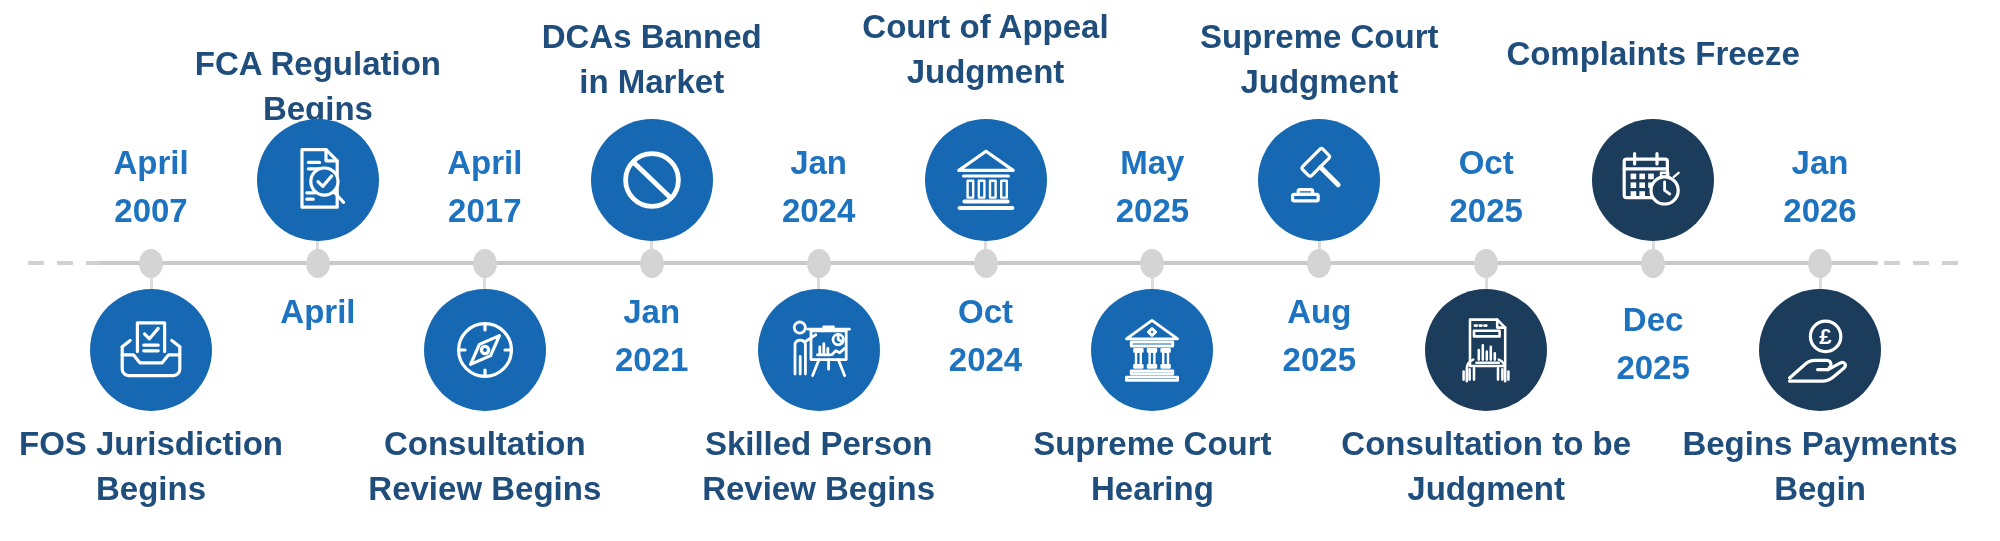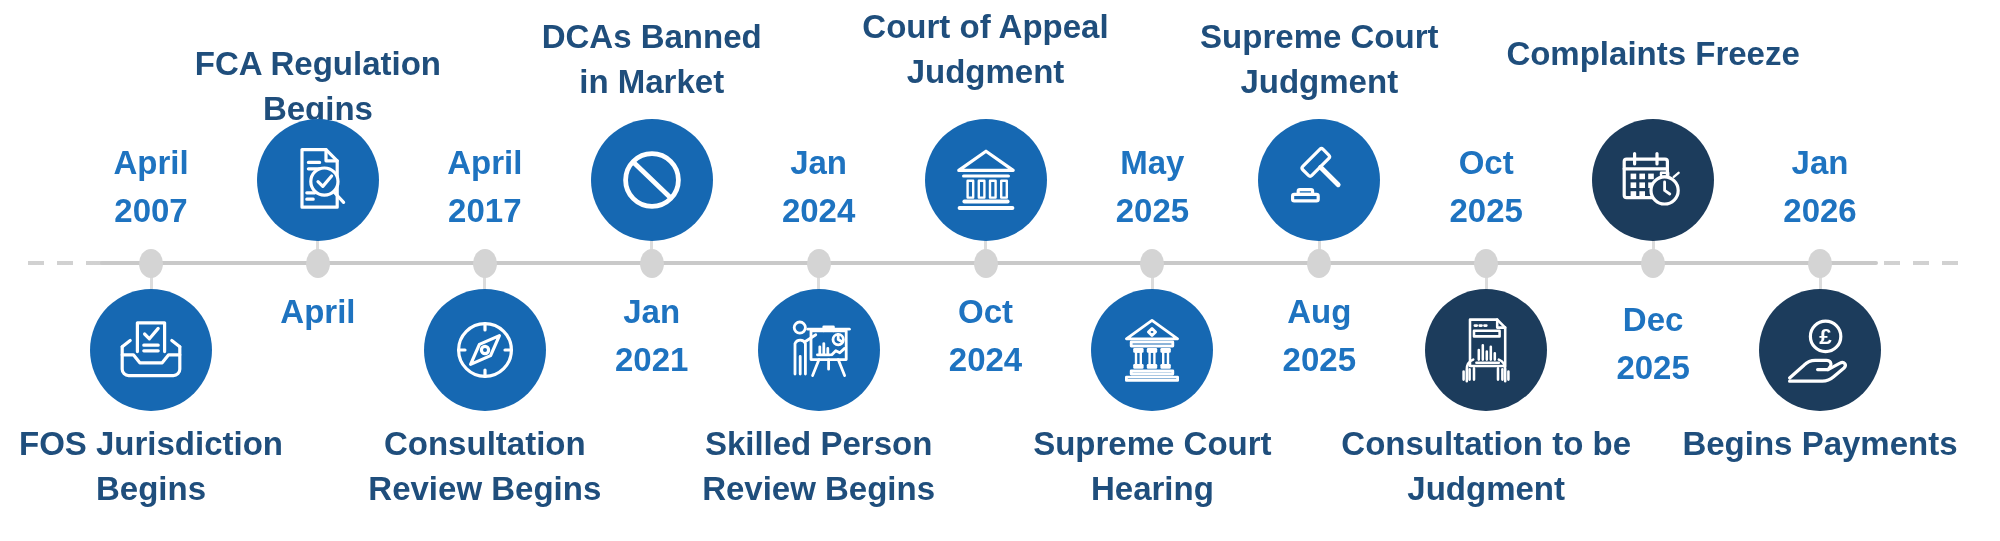--- a/index.html
+++ b/index.html
@@ -379,16 +379,17 @@
             <use class="icon-use" href="#hand-pound-icon" xlink:href="#hand-pound-icon"></use>
           </svg>
     </div>
     <div class="dot" style="left: 1808px; top: 248.5px;"></div>
     <div class="date" style="left: 1710px; top: 139px;">
       <div class="l1">Jan</div>
       <div class="l2">2026</div>
     </div>
     <div class="label" style="left: 1648px; top: 421px;">
       <div class="l1">Begins Payments</div>
+      <div class="l2">Begin</div>
     </div>
   </div>
     </div>
 </div>
 
 </body></html>

